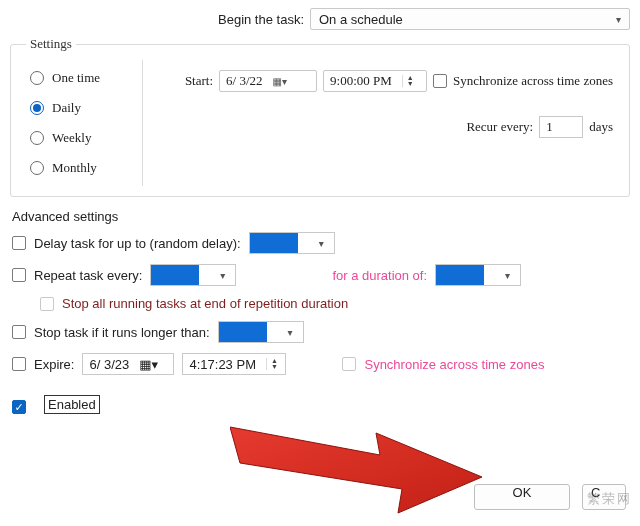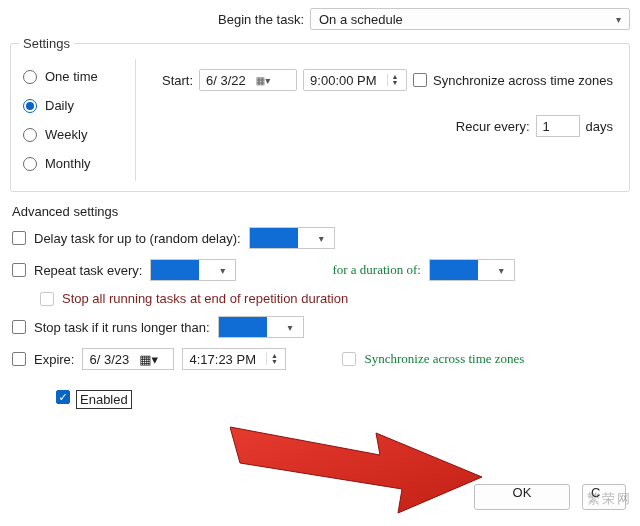--- a/index.html
+++ b/index.html
@@ -33,21 +33,22 @@
   }
   .combo .chev {
     font-size: 10px; color: #555;
   }
 
   
   fieldset.settings {
     border: 1px solid #d9d9d9;
     border-radius: 3px;
     margin: 0 0 12px 0;
-    padding: 8px 10px 10px 8px;
+    padding: 8px 10px 10px 15px;
+    font-family: Liberation Serif, serif;
   }
   fieldset.settings legend {
     padding: 0 4px;
     color: #333;
   }
   .settings-inner {
     display: flex;
     gap: 16px;
   }
   .radios {
@@ -118,35 +119,34 @@
   .dropdown-narrow {
     display: inline-flex; align-items: center;
     border: 1px solid #c9c9c9; height: 22px; padding: 0 6px 0 0;
     background: #fff; min-width: 86px;
   }
   .dropdown-narrow .bluefill {
     background: #116dd6; width: 48px; height: 100%;
   }
   .dropdown-narrow .chev { font-size: 10px; color: #555; margin-left: auto; padding: 0 4px; }
   .indent { margin-left: 28px; color: #7f1d1d; }
-  .disabled-text { color: #15803d; font-family: Liberation Serif, serif; }
+  .disabled-text { color: #ec4899; }
 
   .expire-date, .expire-time {
     display: inline-flex; align-items: center; border: 1px solid #c9c9c9;
     height: 22px; padding: 0 6px; background: #fff; gap: 10px;
   }
   .expire-time .spinner {
     display: flex; flex-direction: column; line-height: 6px; font-size: 7px; color: #444;
     border-left: 1px solid #dcdcdc; padding-left: 4px;
   }
 
   .enabled-badge {
-    display: inline-flex; align-items: flex-start; gap: 6px;
+    display: inline-flex; align-items: flex-end; gap: 18px;
     margin-top: 10px;
-    margin-left: 44px;
   }
   .enabled-badge .lbl {
     border: 1px solid #333; padding: 1px 3px;
   }
 
   
   .btn-row {
     position: absolute;
     bottom: 16px; right: 14px;
     display: flex; gap: 12px;

